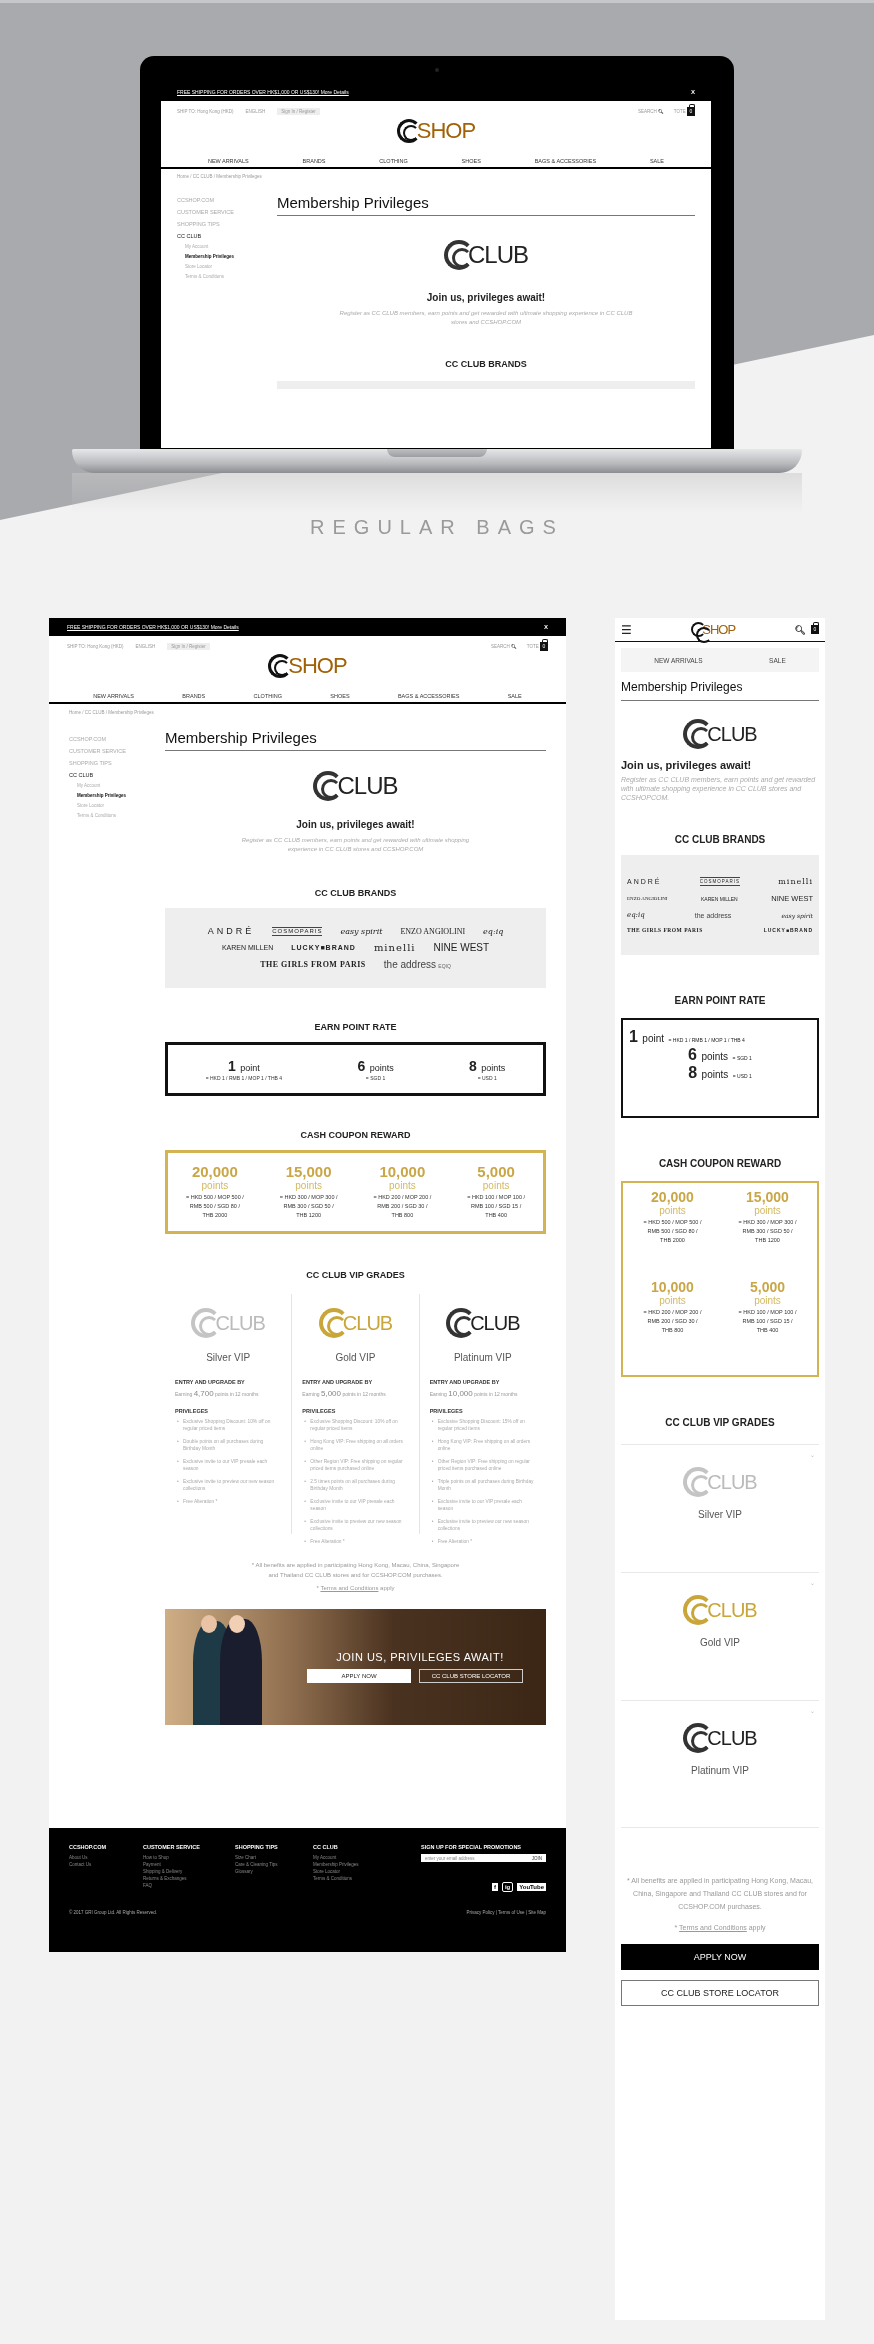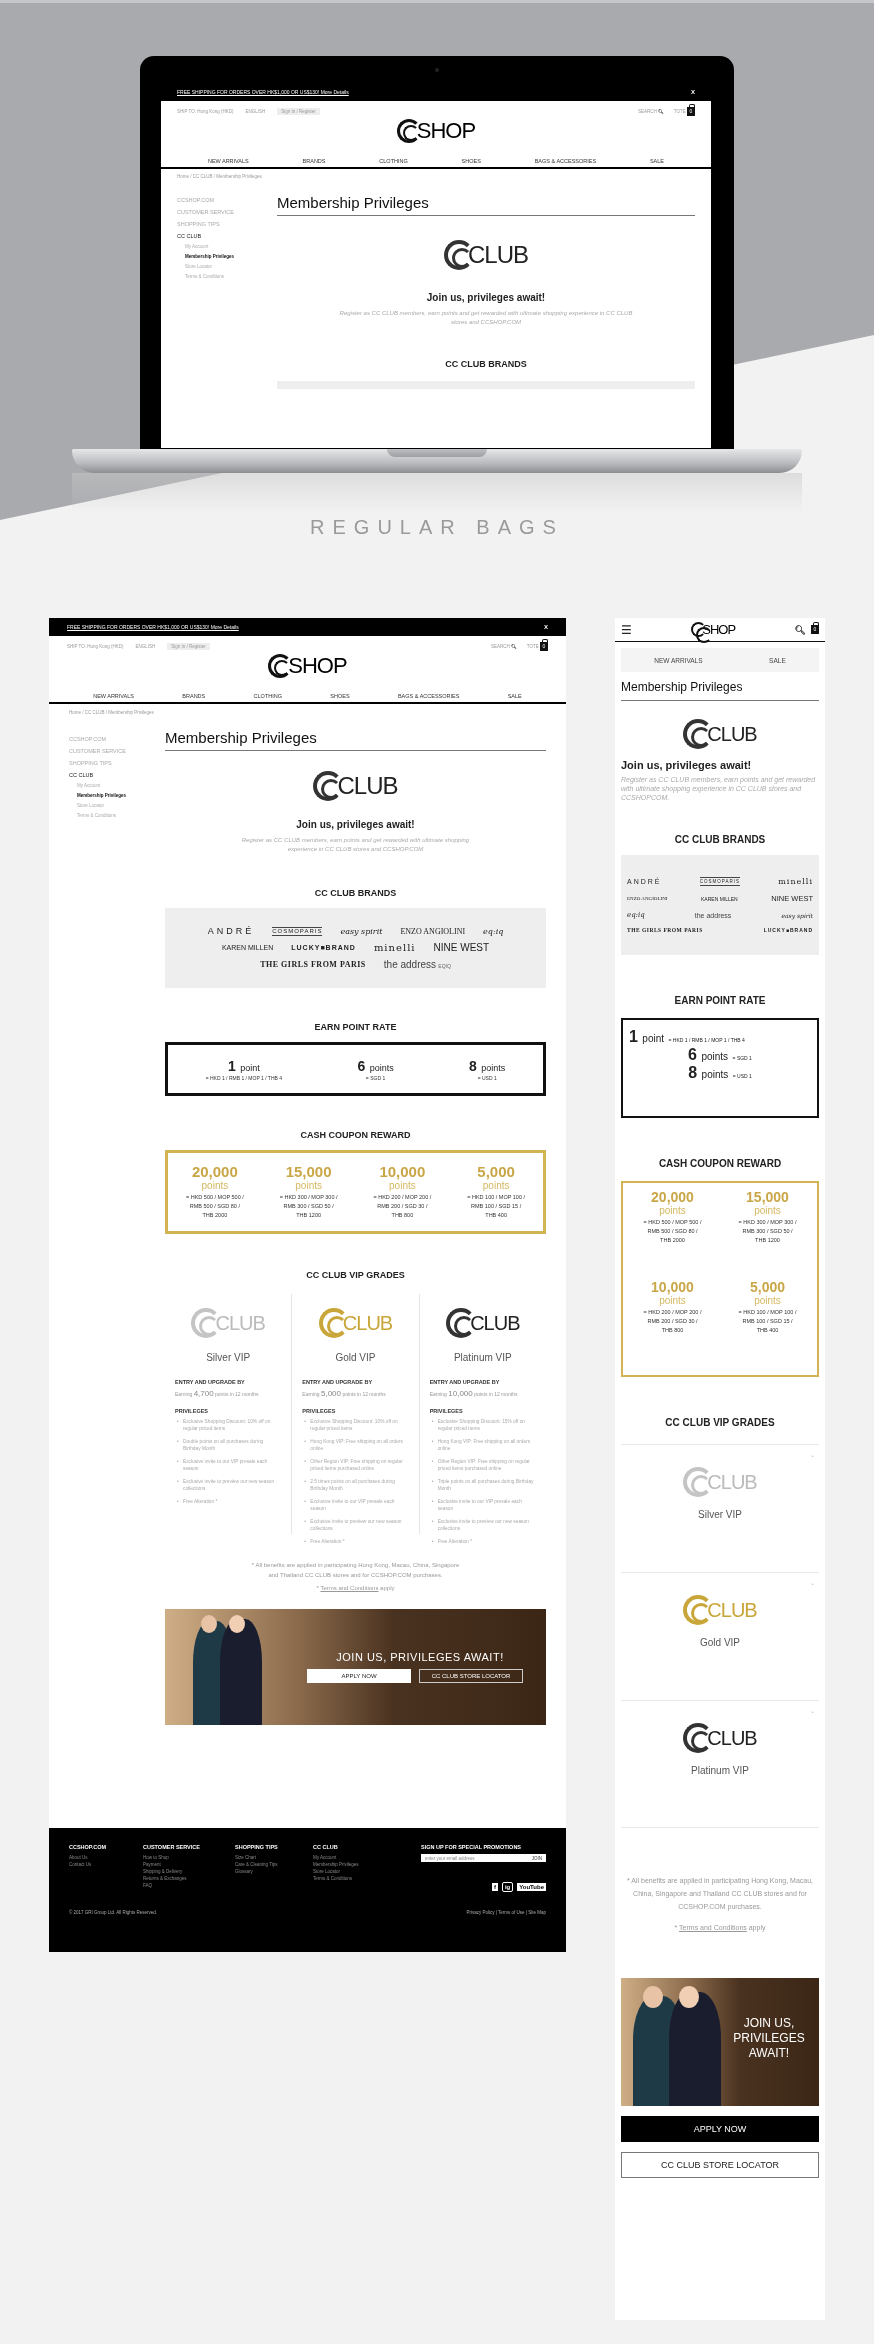--- a/index.html
+++ b/index.html
@@ -18,21 +18,21 @@
 .screen{left:161px;top:83px;width:550px;height:365px;background:#fff;overflow:hidden}
 .regular-label{left:0;top:516px;width:874px;text-align:center;font-size:20px;letter-spacing:8px;color:#9a9a9a;font-weight:300}
 
 
 .promo-bar{background:#000;color:#fff;font-size:5px;display:flex;justify-content:space-between;align-items:center;padding:0 18px}
 .promo-bar span{text-decoration:underline}
 .util-row{display:flex;justify-content:space-between;align-items:center;font-size:4.5px;color:#999}
 .util-left{display:flex;gap:12px;align-items:center}
 .util-left .signin{background:#eee;padding:1px 4px}
 .util-right{display:flex;gap:10px;align-items:center}
-.logo{font-size:22px;letter-spacing:-1px;color:#000000;display:flex;align-items:center;justify-content:center;font-weight:400}
+.logo{font-size:22px;letter-spacing:-1px;color:#a16207;display:flex;align-items:center;justify-content:center;font-weight:400}
 .logo .cc{display:inline-block;width:24px;height:24px;border-radius:50%;border:3px solid #111;border-right-color:transparent;position:relative;margin-right:-4px}
 .logo .cc::after{content:"";position:absolute;left:3px;top:3px;width:12px;height:12px;border-radius:50%;border:2px solid #111;border-right-color:transparent}
 .nav-row{display:flex;justify-content:space-around;font-size:5.5px;color:#333;border-bottom:2px solid #000;padding-bottom:3px}
 .breadcrumb{font-size:4.5px;color:#999}
 .side-nav{font-size:5.5px;color:#aaa;line-height:12px}
 .side-nav .active{color:#222}
 .side-nav .sub{padding-left:8px;font-size:4.5px;line-height:10px}
 .side-nav .sub.cur{color:#111;font-weight:bold}
 .page-title{font-size:15px;color:#111;border-bottom:1px solid #777;padding-bottom:4px}
 .club-logo{display:flex;align-items:center;justify-content:center;font-size:24px;letter-spacing:-1px;color:#222}
@@ -533,27 +533,16 @@
           </div>
         <div class="vip-name" style="margin:12px 0">Platinum VIP</div>
       </div>
     </div>
 
     <div class="footnote" style="margin-top:46px;font-size:7px;line-height:13px;padding:0 6px">
       <div>* All benefits are applied in participating Hong Kong, Macau, China, Singapore and Thailand CC CLUB stores and for CCSHOP.COM purchases.</div>
       <div style="margin-top:8px"><span>* </span><span class="link">Terms and Conditions</span><span> apply</span></div>
     </div>
 
-    <div class="banner" style="margin-top:44px;height:128px">
-      <div class="fig" style="left:12px;top:18px;width:50px;height:110px;background:#1f3a47"></div>
-      <div class="fig" style="left:48px;top:14px;width:52px;height:114px;background:#1a1d2e"></div>
-      <div class="fig" style="left:22px;top:8px;width:20px;height:22px;border-radius:50%;background:#e8c3a6"></div>
-      <div class="fig" style="left:58px;top:8px;width:20px;height:22px;border-radius:50%;background:#f0cfb4"></div>
-      <div class="abs" style="right:10px;top:38px;color:#fff;font-size:12px;line-height:15px;text-align:center;width:80px">
-        <div>JOIN US,</div>
-        <div>PRIVILEGES</div>
-        <div>AWAIT!</div>
-      </div>
-    </div>
     <div style="margin-top:10px;background:#000;color:#fff;height:26px;display:flex;align-items:center;justify-content:center;font-size:9px">APPLY NOW</div>
     <div style="margin-top:10px;border:1px solid #777;color:#222;height:26px;display:flex;align-items:center;justify-content:center;font-size:9px">CC CLUB STORE LOCATOR</div>
   </div>
 </div>
 
 </body></html>

